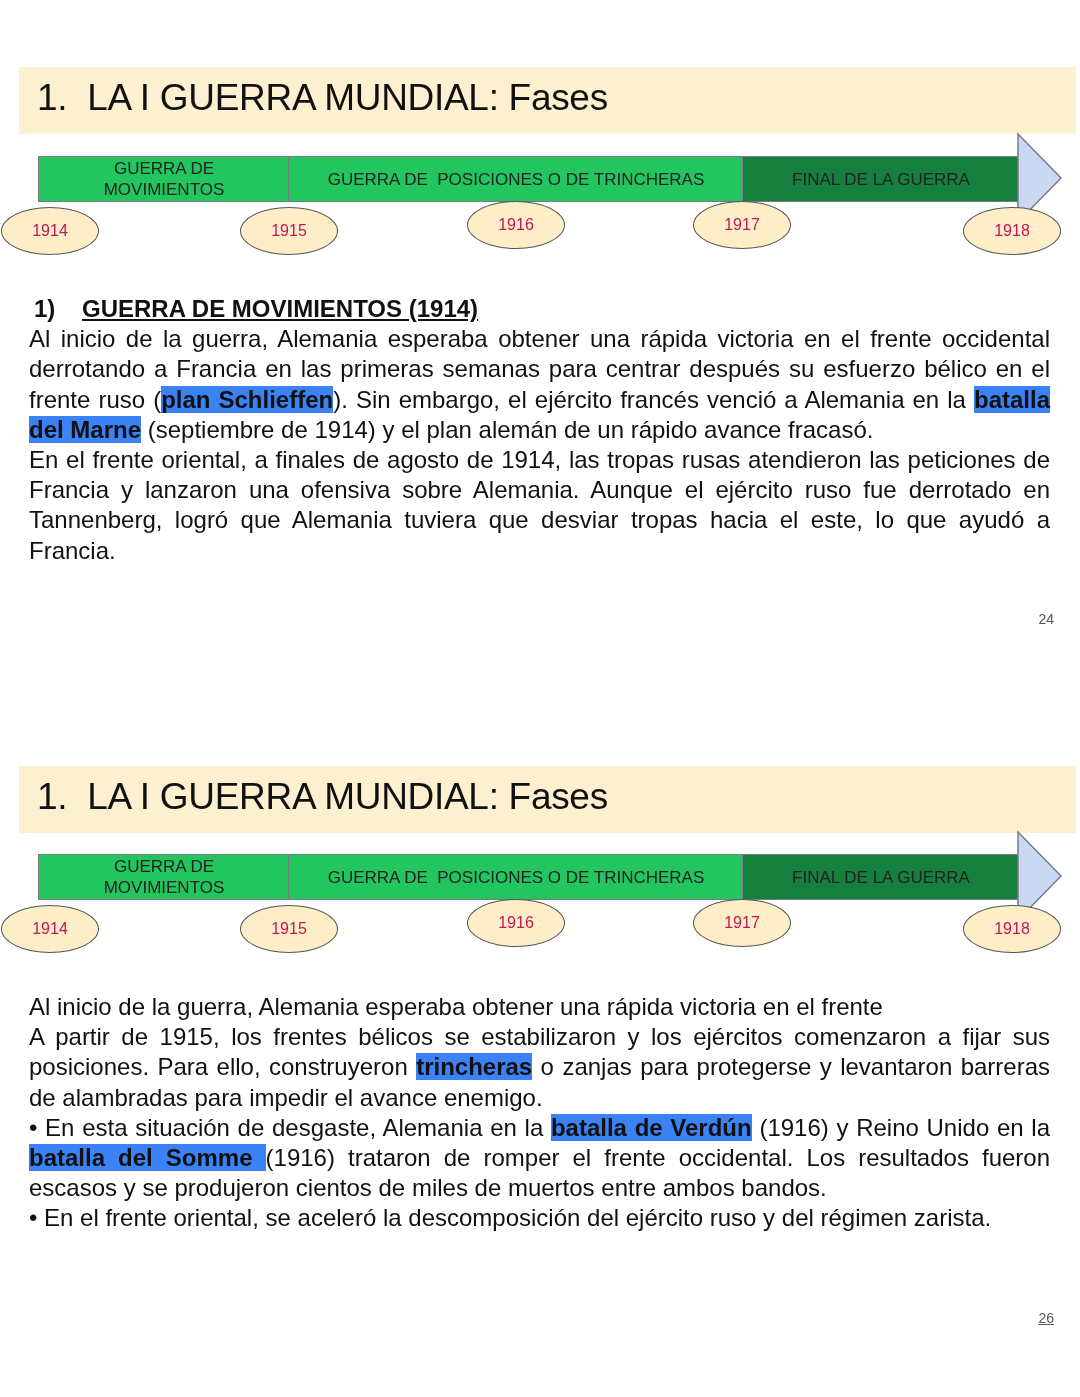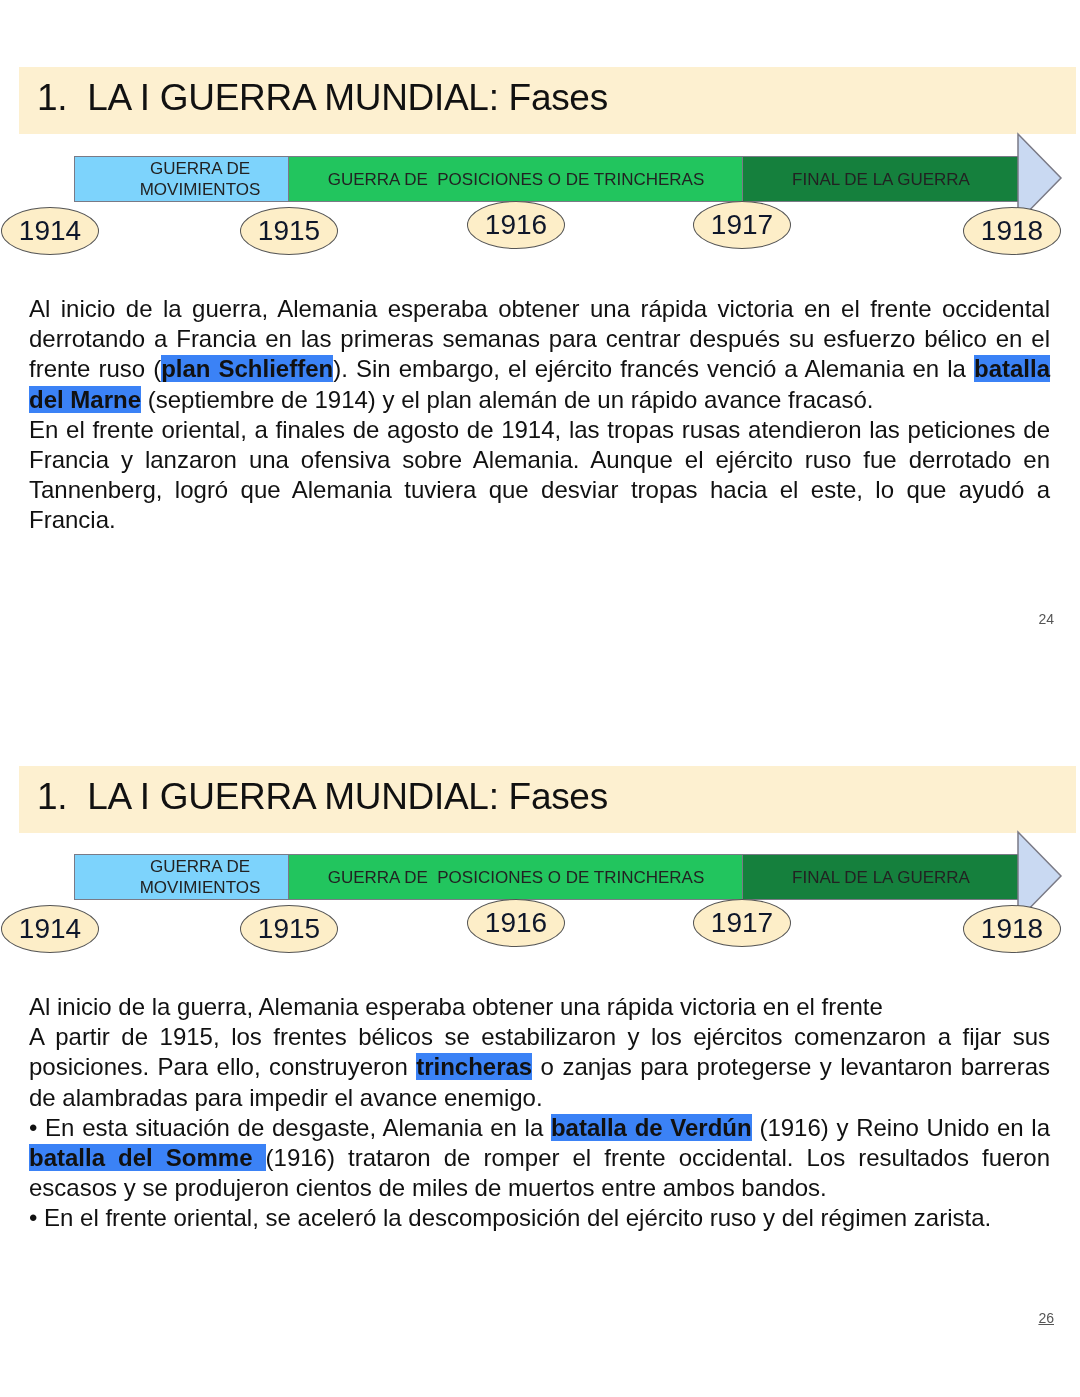--- a/index.html
+++ b/index.html
@@ -2,25 +2,25 @@
 <html><head>
 <meta charset="utf-8">
 <style>
   html,body{margin:0;padding:0;background:#ffffff;}
   body{width:1080px;height:1397px;position:relative;overflow:hidden;font-family:"Liberation Sans",sans-serif;color:#111;}
   .slide{position:absolute;left:0;width:1080px;}
   .title-band{position:absolute;left:11px;width:1057px;height:67px;background:#fdf0d0;margin-left:8px;}
   .title-text{position:absolute;left:18px;top:10px;font-size:37px;color:#111;white-space:pre;letter-spacing:-0.3px;}
   .timeline{position:absolute;left:38px;height:48px;}
   .seg{position:absolute;top:0;height:46px;border:1.5px solid #7a7a86;box-sizing:border-box;display:flex;align-items:center;justify-content:center;text-align:center;font-size:17px;color:#222;line-height:21px;}
-  .seg1{left:0;width:252px;background:#7dd3fc;margin-left:36px;}
+  .seg1{left:0;width:252px;background:#22c55e;}
   .seg2{left:250px;width:456px;background:#22c55e;}
   .seg3{left:704px;width:278px;background:#15803d;}
   .arrowhead{position:absolute;}
-  .year{position:absolute;width:98px;height:48px;border-radius:50%;background:#fdeec8;border:1.3px solid #555;box-sizing:border-box;display:flex;align-items:center;justify-content:center;font-size:28px;color:#0f172a;}
+  .year{position:absolute;width:98px;height:48px;border-radius:50%;background:#fdeec8;border:1.3px solid #555;box-sizing:border-box;display:flex;align-items:center;justify-content:center;font-size:16px;color:#be185d;}
   .body-text{position:absolute;left:29px;width:1021px;font-size:24px;line-height:30.2px;text-align:justify;color:#111;}
   .body-text p{margin:0;}
   .heading{font-weight:bold;text-decoration:underline;}
   .hl{background:#3b82f6;font-weight:bold;}
   .page-num{position:absolute;right:26px;font-size:14px;color:#555;}
 </style>
 </head>
 <body>
 
 <div class="slide" style="top:0;height:640px;">
@@ -43,20 +43,24 @@
     </svg>
   </div>
 
   <div class="year" style="left:1px;top:207px;">1914</div>
   <div class="year" style="left:240px;top:207px;">1915</div>
   <div class="year" style="left:467px;top:201px;">1916</div>
   <div class="year" style="left:693px;top:201px;">1917</div>
   <div class="year" style="left:963px;top:207px;">1918</div>
 
   <div class="body-text" style="top:294px;">
+    <p style="font-weight:bold;padding-left:5px;">
+      <span>1)</span>&nbsp;&nbsp;&nbsp;
+      <span class="heading">GUERRA DE MOVIMIENTOS (1914)</span>
+    </p>
     <p>
       <span>Al inicio de la guerra, Alemania esperaba obtener una rápida victoria en el frente occidental derrotando a Francia en las primeras semanas para centrar después su esfuerzo bélico en el frente ruso (</span><span class="hl">plan Schlieffen</span><span>). Sin embargo, el ejército francés venció a Alemania en la </span><span class="hl">batalla del Marne</span><span> (septiembre de 1914) y el plan alemán de un rápido avance fracasó.</span>
     </p>
     <p>En el frente oriental, a finales de agosto de 1914, las tropas rusas atendieron las peticiones de Francia y lanzaron una ofensiva sobre Alemania. Aunque el ejército ruso fue derrotado en Tannenberg, logró que Alemania tuviera que desviar tropas hacia el este, lo que ayudó a Francia.</p>
   </div>
 
   <div class="page-num" style="top:611px;">24</div>
 </div>
 
 <div class="slide" style="top:698px;height:699px;">

